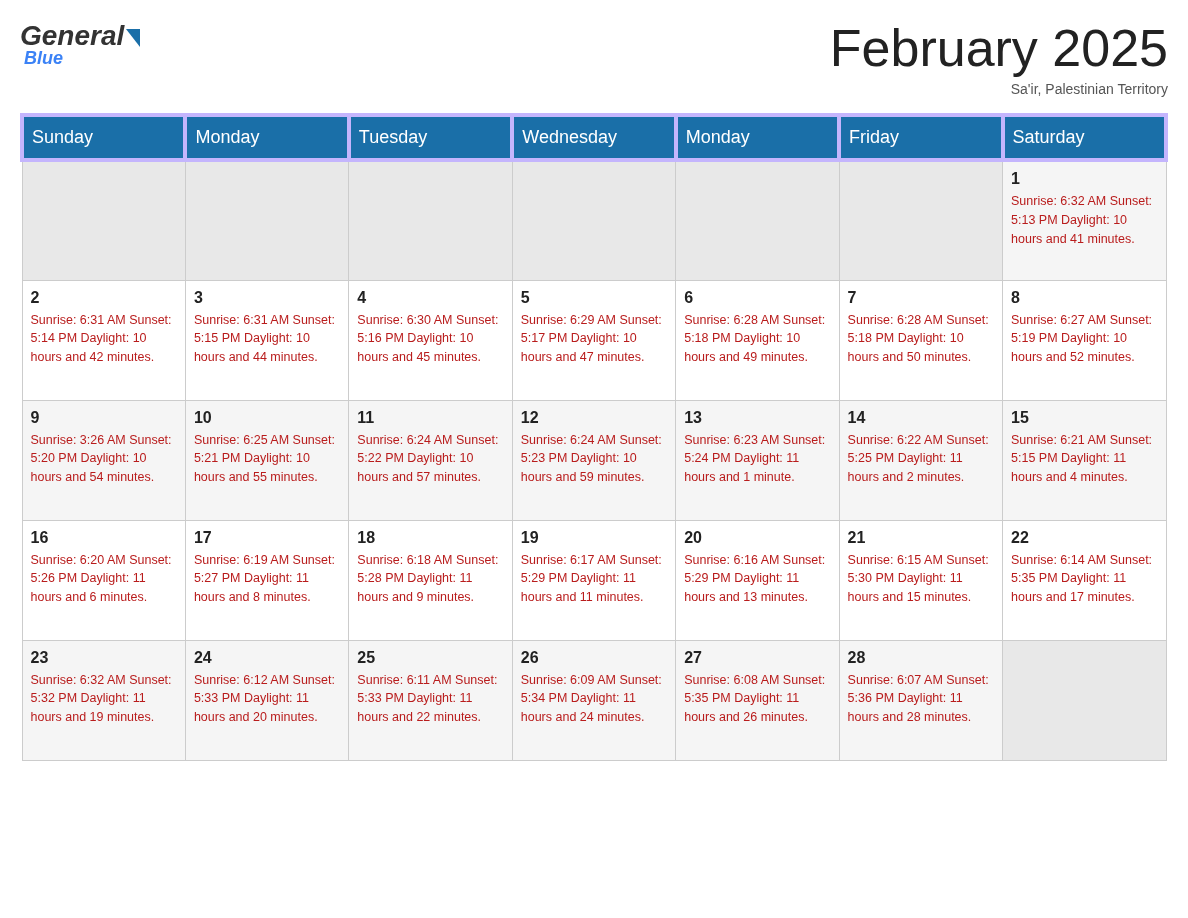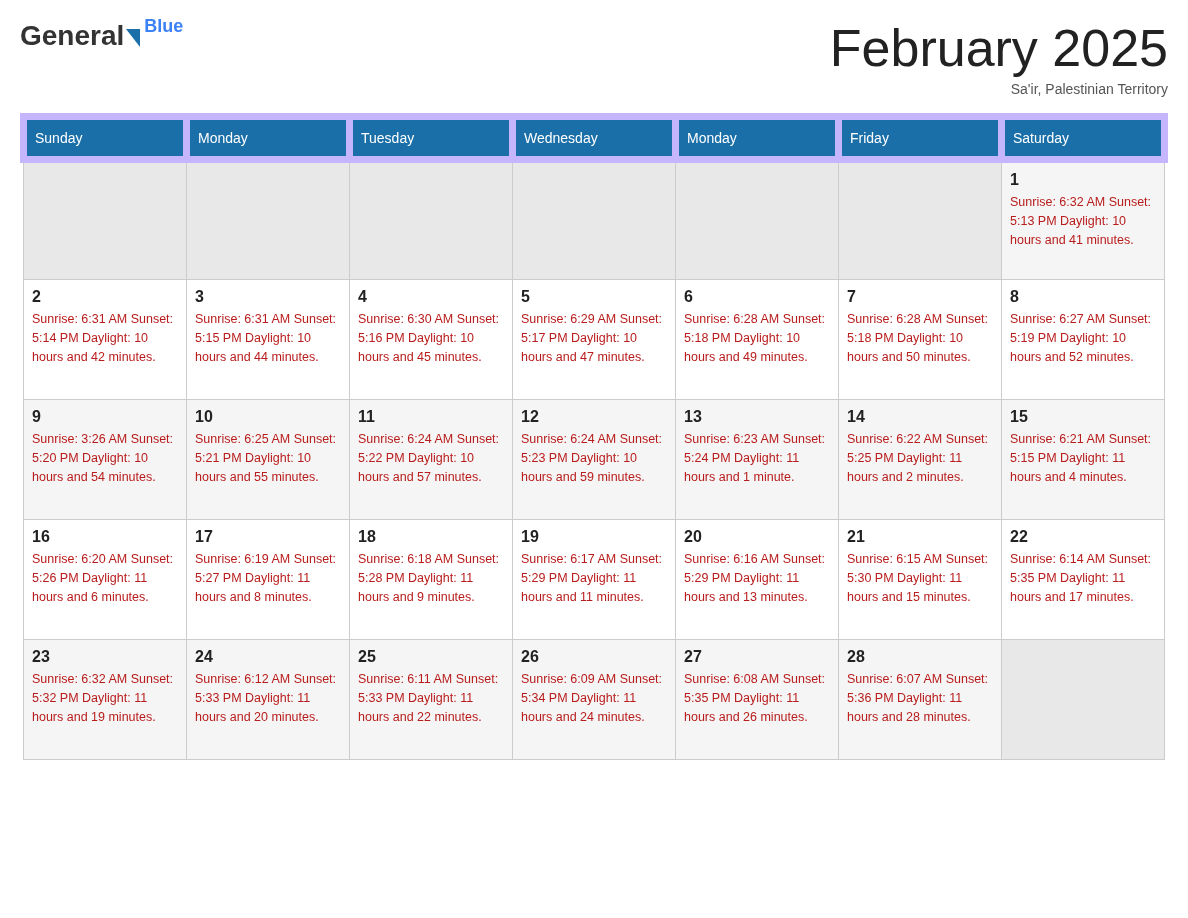--- a/index.html
+++ b/index.html
@@ -12,22 +12,23 @@
       min-height: 918px;
     }
     .header {
       display: flex;
       justify-content: space-between;
       align-items: flex-start;
       margin-bottom: 16px;
     }
     .logo {
       display: flex;
-      flex-direction: row;
+      flex-direction: column;
       align-items: flex-start;
+      font-style: italic;
     }
     .logo-text {
       display: flex;
       align-items: center;
       font-size: 28px;
       font-weight: bold;
       color: #333;
     }
     .logo-general { color: #333; }
     .logo-arrow {
@@ -66,23 +67,23 @@
       border-collapse: collapse;
       table-layout: fixed;
     }
     .calendar thead tr {
       background-color: #1a6fa8;
       color: #fff;
     }
     .calendar thead th {
       padding: 10px 8px;
       text-align: left;
-      font-size: 14px;
+      font-size: 18px;
       font-weight: normal;
-      border: 7px solid #c4b5fd;
+      border: 4px solid #c4b5fd;
     }
     .calendar tbody tr {
       vertical-align: top;
     }
     .calendar tbody td {
       border: 1px solid #ccc;
       padding: 8px;
       height: 120px;
       vertical-align: top;
       font-size: 13px;

